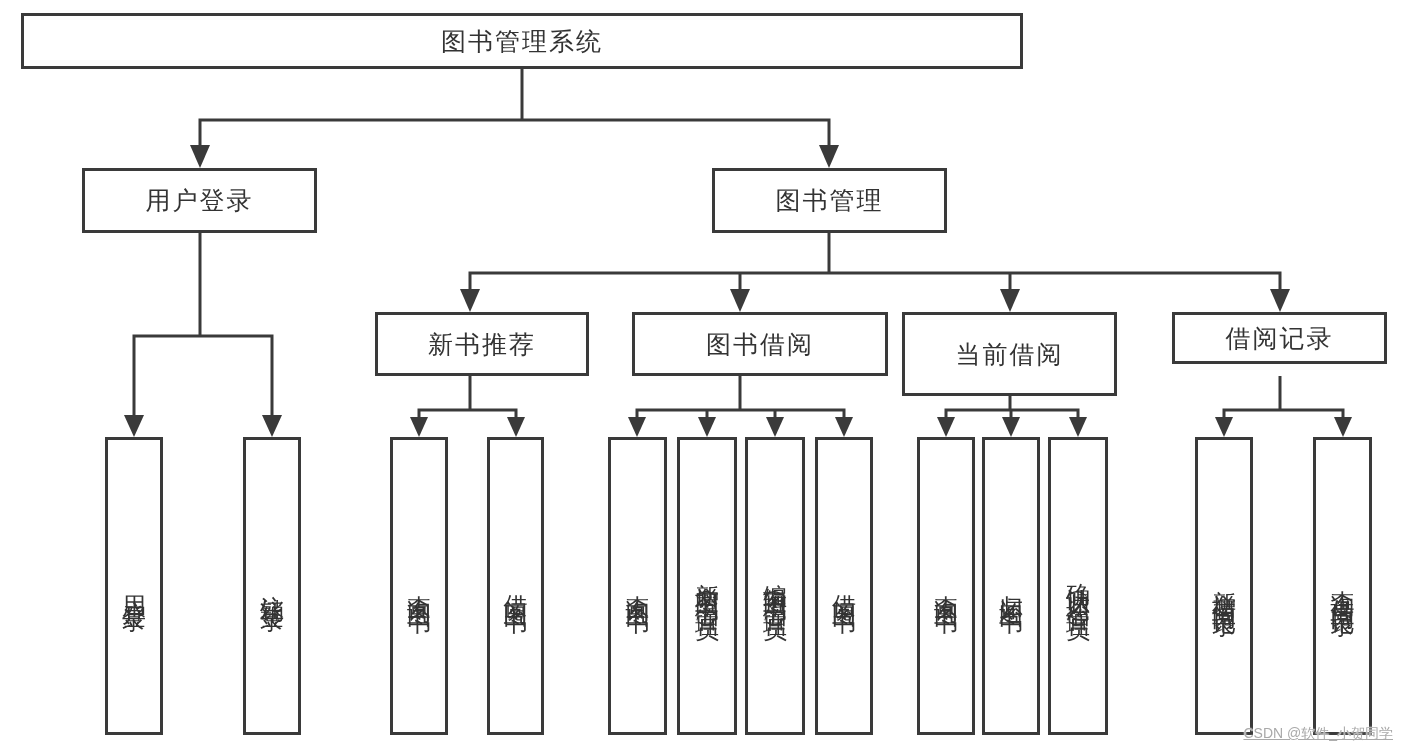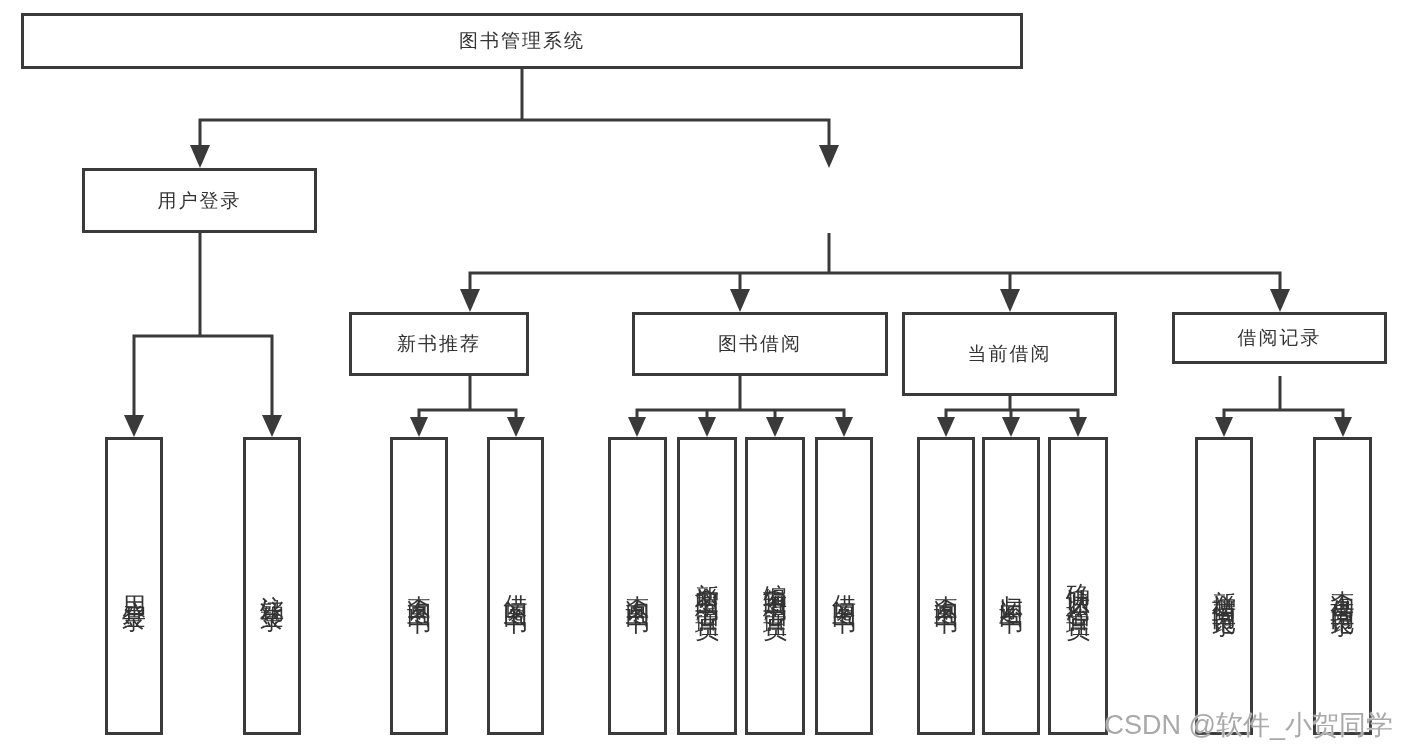--- a/index.html
+++ b/index.html
@@ -21,37 +21,38 @@
     position: absolute;
     box-sizing: border-box;
     border: 3px solid #3a3a3a;
     background: #ffffff;
     color: #333333;
     display: flex;
     align-items: center;
     justify-content: center;
     text-align: center;
   }
-  .node.h { font-size: 19px; letter-spacing: 2px; text-align: center; }
+  .node.h { font-size: 25px; letter-spacing: 2px; text-align: center; }
   .node.h span { white-space: nowrap; }
   .node.v { font-size: 24px; }
   .node.v span {
     writing-mode: vertical-rl;
     text-orientation: mixed;
     letter-spacing: 5px;
     line-height: 1;
   }
   #watermark {
     position: absolute;
     right: 12px;
     bottom: 4px;
-    font-size: 27px;
+    font-size: 14px;
     color: #a9a9a9;
     text-shadow: 0 0 2px #ffffff, 0 0 1px #ffffff;
     white-space: nowrap;
+    text-decoration: underline;
   }
 </style>
 </head>
 <body>
 
 <div id="canvas">
 
   <svg id="wires" viewBox="0 0 1405 747" xmlns="http://www.w3.org/2000/svg">
     <g stroke="#3a3a3a" stroke-width="3" fill="none">
       <polyline points="522,69 522,121"></polyline>
@@ -97,22 +98,25 @@
     </g>
   </svg>
 
   <div class="node h" style="left:21px; top:13px; width:1002px; height:56px">
     <span>图书管理系统</span>
   </div>
 
   <div class="node h" style="left:82px; top:168px; width:235px; height:65px">
     <span>用户登录</span>
   </div>
+  <div class="node h" style="left:712px; top:168px; width:235px; height:65px">
+    <span>图书管理</span>
+  </div>
 
-  <div class="node h" style="left:349px; top:312px; width:180px; height:64px">
+  <div class="node h" style="left:375px; top:312px; width:214px; height:64px">
     <span>新书推荐</span>
   </div>
   <div class="node h" style="left:632px; top:312px; width:256px; height:64px">
     <span>图书借阅</span>
   </div>
   <div class="node h" style="left:902px; top:312px; width:215px; height:84px">
     <span>当前借阅</span>
   </div>
   <div class="node h" style="left:1172px; top:312px; width:215px; height:52px">
     <span>借阅记录</span>

